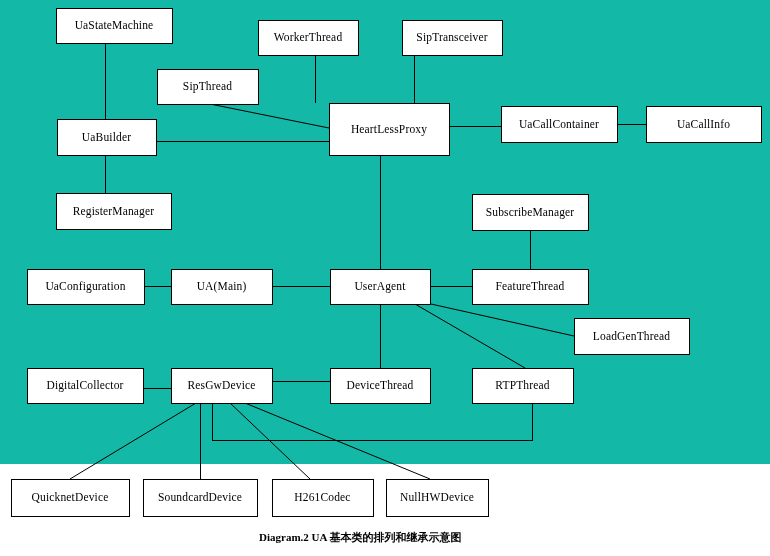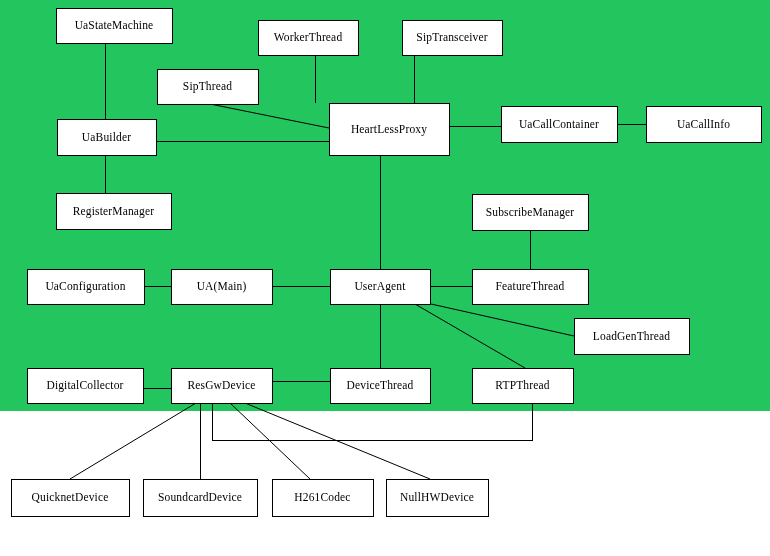--- a/index.html
+++ b/index.html
@@ -10,22 +10,22 @@
   }
   body {
     width: 770px;
     height: 556px;
     font-family: "Liberation Serif", "DejaVu Serif", serif;
     overflow: hidden;
   }
   #diagram-root {
     position: relative;
     width: 770px;
-    height: 411px;
-    background: #22c55e;
+    height: 464px;
+    background: #14b8a6;
   }
   svg#diagram-canvas {
     position: absolute;
     left: 0;
     top: 0;
     width: 770px;
     height: 556px;
     display: block;
     shape-rendering: crispEdges;
   }
@@ -179,14 +179,15 @@
           <rect x="272.5" y="479.5" width="101" height="37" class="node-box"></rect>
           <text x="322.5" y="498.5" class="node-label">H261Codec</text>
         </g>
         <g>
           <rect x="386.5" y="479.5" width="102" height="37" class="node-box"></rect>
           <text x="437" y="498.5" class="node-label">NullHWDevice</text>
         </g>
       </g>
   </svg>
 
+  <div class="caption" style="left: 259px; top: 530px;">Diagram.2 UA 基本类的排列和继承示意图</div>
 
 </div>
 
 </body></html>

